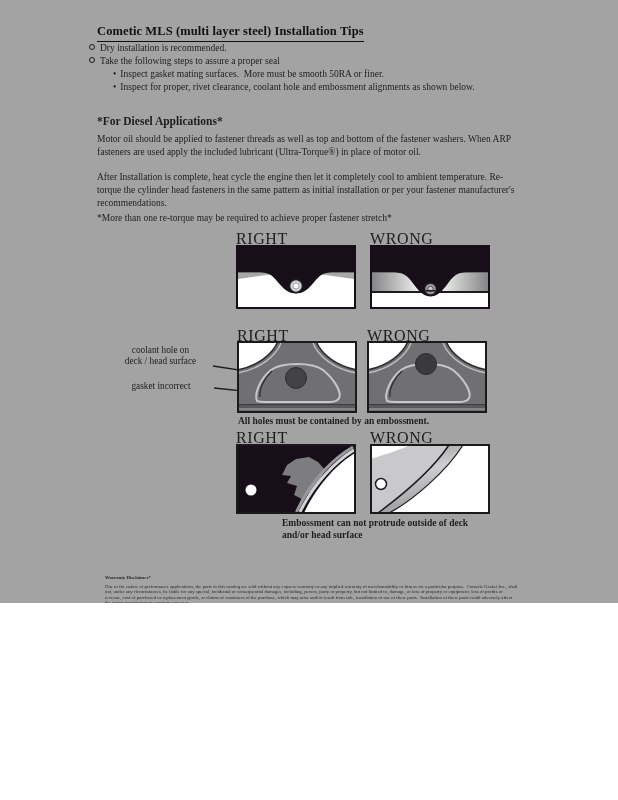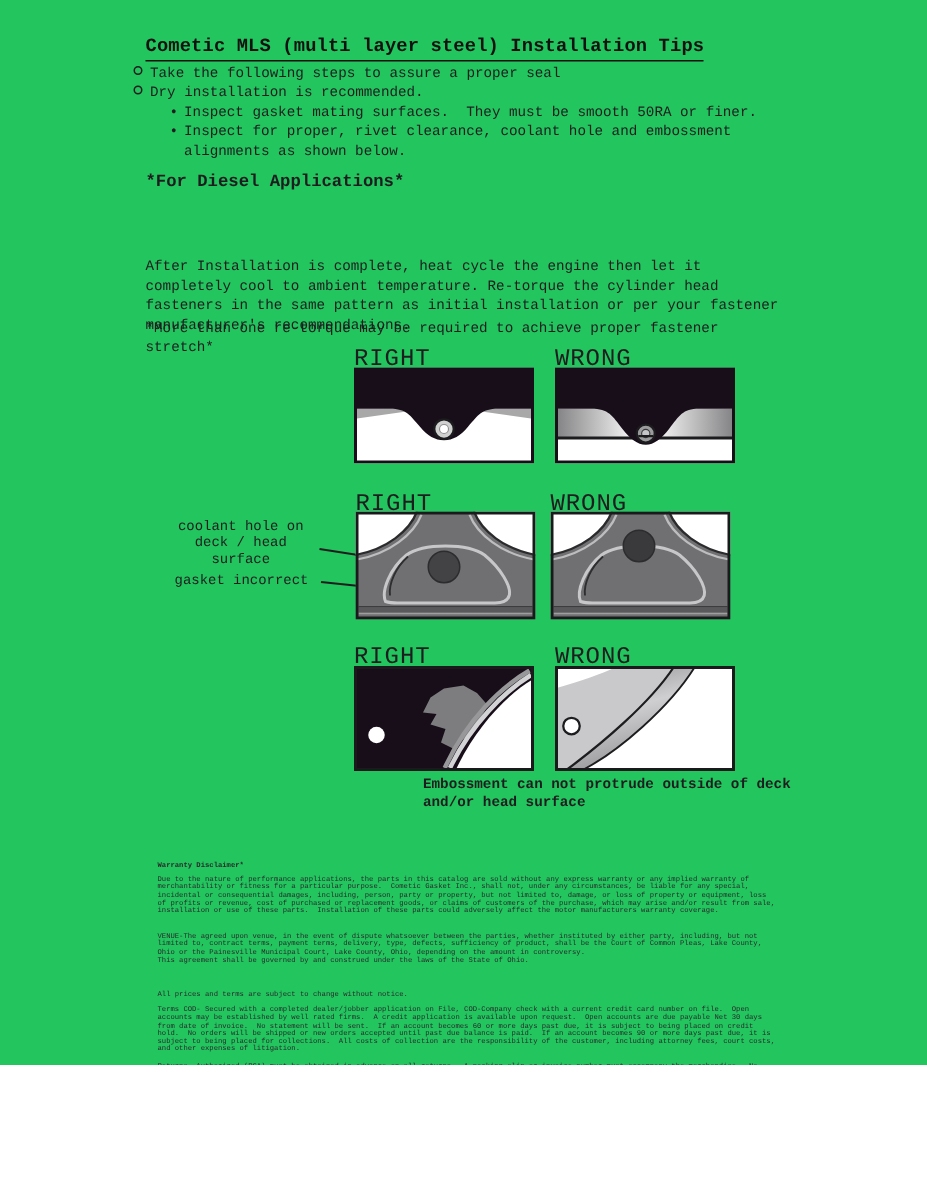--- a/index.html
+++ b/index.html
@@ -1,17 +1,17 @@
 <!DOCTYPE html>
 <html><head>
 <meta charset="utf-8">
 <style>
   html,body{margin:0;padding:0;background:#fff;}
-  .page{position:relative;width:618px;height:710px;background:#22c55e;overflow:hidden;
-        font-family:Liberation Mono, monospace;color:#1d1d1f;}
+  .page{position:relative;width:618px;height:603px;background:#a3a3a3;overflow:hidden;
+        font-family:Liberation Serif, serif;color:#1d1d1f;}
   .abs{position:absolute;}
   .title{font-size:12.5px;font-weight:bold;color:#111;border-bottom:1.5px solid #0f0f0f;
          padding-bottom:2px;letter-spacing:0.1px;}
   .body-txt{font-size:9.5px;line-height:13px;}
   .pre{white-space:pre-wrap;}
   .bullets{font-size:9.5px;line-height:13px;}
   .b-row{display:flex;align-items:baseline;}
   .ob{width:4px;height:4px;border:1px solid #1d1d1f;border-radius:50%;display:inline-block;
       margin-right:5px;flex:0 0 auto;position:relative;top:-1px;}
   .sub{margin-left:24px;}
@@ -27,37 +27,38 @@
 </head>
 <body>
 
 <div class="page">
 
   <div class="abs title" style="left:97px;top:24px;">Cometic MLS (multi layer steel) Installation Tips</div>
 
   <div class="abs bullets" style="left:89px;top:42px;width:430px;">
     <div class="b-row">
         <span class="ob"></span>
-        <span>Take the following steps to assure a proper seal</span>
+        <span>Dry installation is recommended.</span>
       </div>
     <div class="b-row">
         <span class="ob"></span>
-        <span>Dry installation is recommended.</span>
+        <span>Take the following steps to assure a proper seal</span>
       </div>
     <div class="b-row sub">
         <span class="fb">•</span>
-        <span class="pre">Inspect gasket mating surfaces.  They must be smooth 50RA or finer.</span>
+        <span class="pre">Inspect gasket mating surfaces.  More must be smooth 50RA or finer.</span>
       </div>
     <div class="b-row sub">
         <span class="fb">•</span>
         <span>Inspect for proper, rivet clearance, coolant hole and embossment alignments as shown below.</span>
       </div>
   </div>
 
   <div class="abs h2" style="left:97px;top:115px;">*For Diesel Applications*</div>
+  <div class="abs body-txt" style="left:97px;top:133px;width:422px;">Motor oil should be applied to fastener threads as well as top and bottom of the fastener washers. When ARP fasteners are used apply the included lubricant (Ultra-Torque®) in place of motor oil.</div>
   <div class="abs body-txt" style="left:97px;top:212px;width:422px;">*More than one re-torque may be required to achieve proper fastener stretch*</div>
   <div class="abs body-txt" style="left:97px;top:171px;width:422px;">After Installation is complete, heat cycle the engine then let it completely cool to ambient temperature. Re-torque the cylinder head fasteners in the same pattern as initial installation or per your fastener manufacturer's recommendations.</div>
 
   <div class="abs rw-label" style="left:236px;top:230px;">RIGHT</div>
   <div class="abs rw-label" style="left:370px;top:230px;">WRONG</div>
 
   <svg class="abs fig-panel" style="left:236px;top:245px;" width="120" height="64" viewBox="0 0 240 128">
     <rect x="0" y="0" width="240" height="128" fill="#ffffff"></rect>
     <polygon points="4,55 96,55 4,68" fill="#a8a8a8"></polygon>
     <polygon points="236,55 144,55 236,68" fill="#a8a8a8"></polygon>
@@ -128,20 +129,21 @@
     <path d="M152,4 C162,30 194,56 238,64" stroke="#bdbdbf" stroke-width="3" fill="none"></path>
     <path d="M40,120 C34,106 46,76 68,58 C90,42 150,42 172,58 C194,76 208,100 205,112 C203,119 196,122 186,122 H56 C46,122 43,121 40,120 Z" fill="none" stroke="#c7c7c9" stroke-width="4"></path>
     <path d="M46,112 C44,96 54,74 70,60" stroke="#2e2e30" stroke-width="2.5" fill="none"></path>
     <circle cx="118" cy="46" r="21" fill="#3a3a3c" stroke="#2c2c2e" stroke-width="2"></circle>
     <rect x="4" y="126" width="232" height="2" fill="#3c3c3e"></rect>
     <rect x="4" y="128" width="232" height="7" fill="#59595b"></rect>
     <rect x="4" y="135" width="232" height="2" fill="#9e9ea0"></rect>
     <rect x="2" y="2" width="236" height="140" fill="none" stroke="#1a1a1c" stroke-width="4"></rect>
   </svg>
 
+  <div class="abs fig-caption" style="left:238px;top:415px;">All holes must be contained by an embossment.</div>
 
   <div class="abs rw-label" style="left:236px;top:429px;">RIGHT</div>
   <div class="abs rw-label" style="left:370px;top:429px;">WRONG</div>
 
   <svg class="abs fig-panel" style="left:236px;top:444px;" width="120" height="70" viewBox="0 0 240 140">
     <rect x="0" y="0" width="240" height="140" fill="#170e19"></rect>
     <path d="M92,62 L102,42 L120,30 L146,26 L164,36 L178,52 C168,76 150,96 132,110 L116,102 L122,84 L102,78 L110,64 Z" fill="#7d7d7f"></path>
     <path d="M234,6 C196,28 150,72 121,136" stroke="#98989a" stroke-width="6" fill="none"></path>
     <path d="M236,12 C200,34 156,78 128,136" stroke="#d3d3d5" stroke-width="6" fill="none"></path>
     <path d="M238,18 C204,38 162,82 136,138 L238,138 Z" fill="#ffffff"></path>

